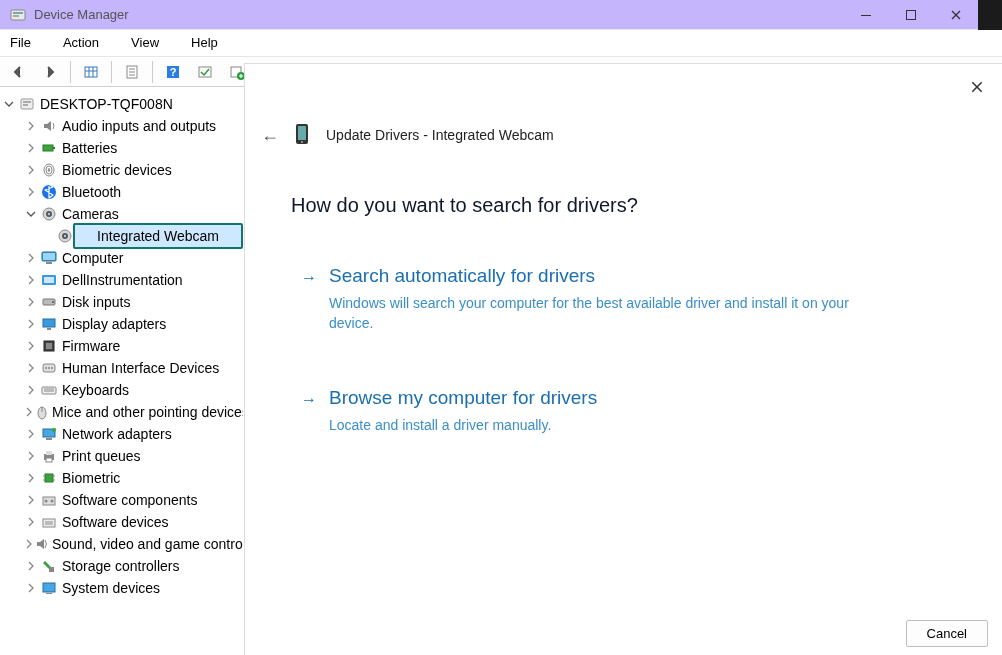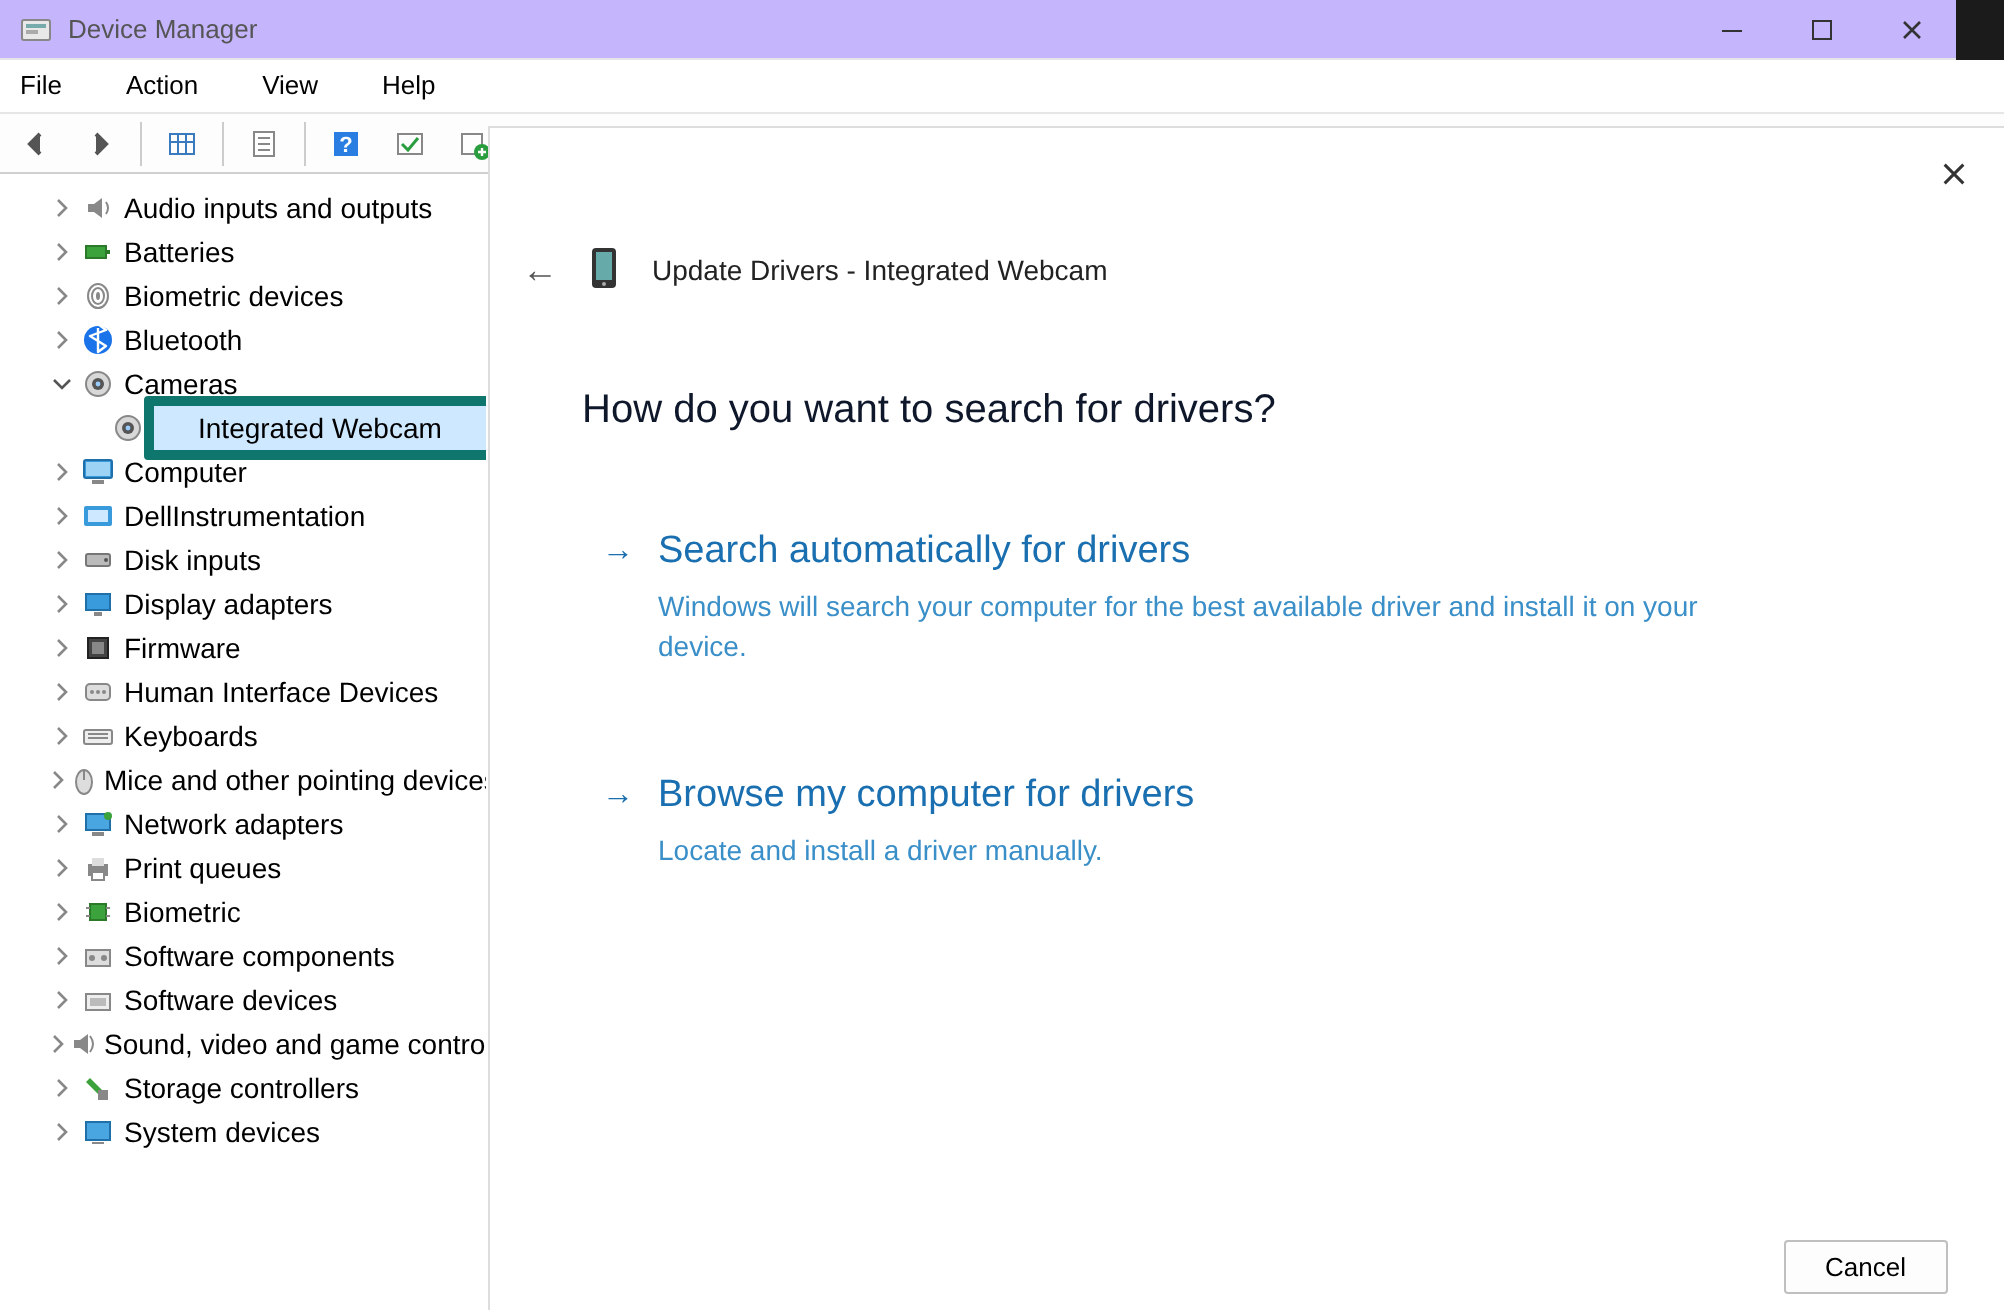--- a/index.html
+++ b/index.html
@@ -25,38 +25,38 @@
   .main { display: flex; height: calc(655px - 30px - 30px - 30px); }
 
   
   .tree { width: 243px; padding: 6px 0 6px 2px; overflow: hidden; font-size: 14px; line-height: 22px; }
   .tree-row { display: flex; align-items: center; white-space: nowrap; height: 22px; }
   .tree-row.root { padding-left: 0; }
   .tree-row.cat  { padding-left: 22px; }
   .tree-row.leaf { padding-left: 54px; }
   .tree-row .chev { width: 14px; display: inline-flex; align-items: center; justify-content: center; color: #777; font-size: 10px; }
   .tree-row .ticon { width: 22px; display: inline-flex; align-items: center; justify-content: center; }
-  .tree-row.selected .lbl { background: #cde8ff; border: 5px solid #0f766e; padding: 0 22px; border-radius: 2px; }
+  .tree-row.selected .lbl { background: #cde8ff; border: 2px solid #0f766e; padding: 0 22px; border-radius: 2px; }
   .tree-row .lbl { padding: 0 2px; }
 
   
   .dialog { position: absolute; left: 244px; top: 63px; width: 758px; height: 592px; background: #fff; border-left: 1px solid #ddd; border-top: 1px solid #ddd; }
   .dialog .close { position: absolute; right: 10px; top: 8px; width: 30px; height: 30px; display: flex; align-items: center; justify-content: center; color: #555; font-size: 16px; }
   .dialog .header { display: flex; align-items: center; gap: 14px; padding: 52px 0 0 15px; height: 90px; }
   .dialog .header .back { color: #555; font-size: 18px; width: 20px; text-align: center; }
   .dialog .header .dicon { width: 18px; height: 24px; }
   .dialog .header .dtitle { font-size: 14px; color: #222; }
   .dialog .heading { color: #0f172a; font-size: 20px; margin: 40px 0 0 46px; }
   .dialog .option { margin: 48px 0 0 56px; width: 620px; cursor: pointer; }
   .dialog .option.second { margin-top: 54px; }
   .dialog .opt-head { display: flex; align-items: center; gap: 12px; }
   .dialog .opt-arrow { color: #1a6fb0; font-size: 16px; }
   .dialog .opt-title { color: #1a6fb0; font-size: 19px; }
   .dialog .opt-desc { color: #3a8fc8; font-size: 14px; margin: 6px 0 0 28px; line-height: 20px; max-width: 560px; }
-  .dialog .footer { position: absolute; bottom: 8px; right: 28px; }
+  .dialog .footer { position: absolute; bottom: 8px; right: 14px; }
   .dialog .btn { border: 1px solid #bfbfbf; background: #fdfdfd; padding: 5px 20px; font-size: 13px; cursor: pointer; border-radius: 2px; }
 
   svg { display: block; }
 </style>
 </head>
 <body>
 
 <svg width="0" height="0" style="position:absolute">
   <defs>
 
@@ -304,20 +304,33 @@
     </div>
   <div class="tb-btn">
       <svg width="16" height="16">
         <use href="#tb-add"></use>
       </svg>
     </div>
 </div>
 
 <div class="main">
   <div class="tree" id="tree">
+      <div class="tree-row root">
+        <span class="chev">
+          <svg width="10" height="10">
+            <use href="#chev-down"></use>
+          </svg>
+        </span>
+        <span class="ticon">
+          <svg width="16" height="16">
+            <use href="#ic-root"></use>
+          </svg>
+        </span>
+        <span class="lbl">DESKTOP-TQF008N</span>
+      </div>
       <div class="tree-row cat">
         <span class="chev">
           <svg width="10" height="10">
             <use href="#chev-right"></use>
           </svg>
         </span>
         <span class="ticon">
           <svg width="16" height="16">
             <use href="#ic-audio"></use>
           </svg>

